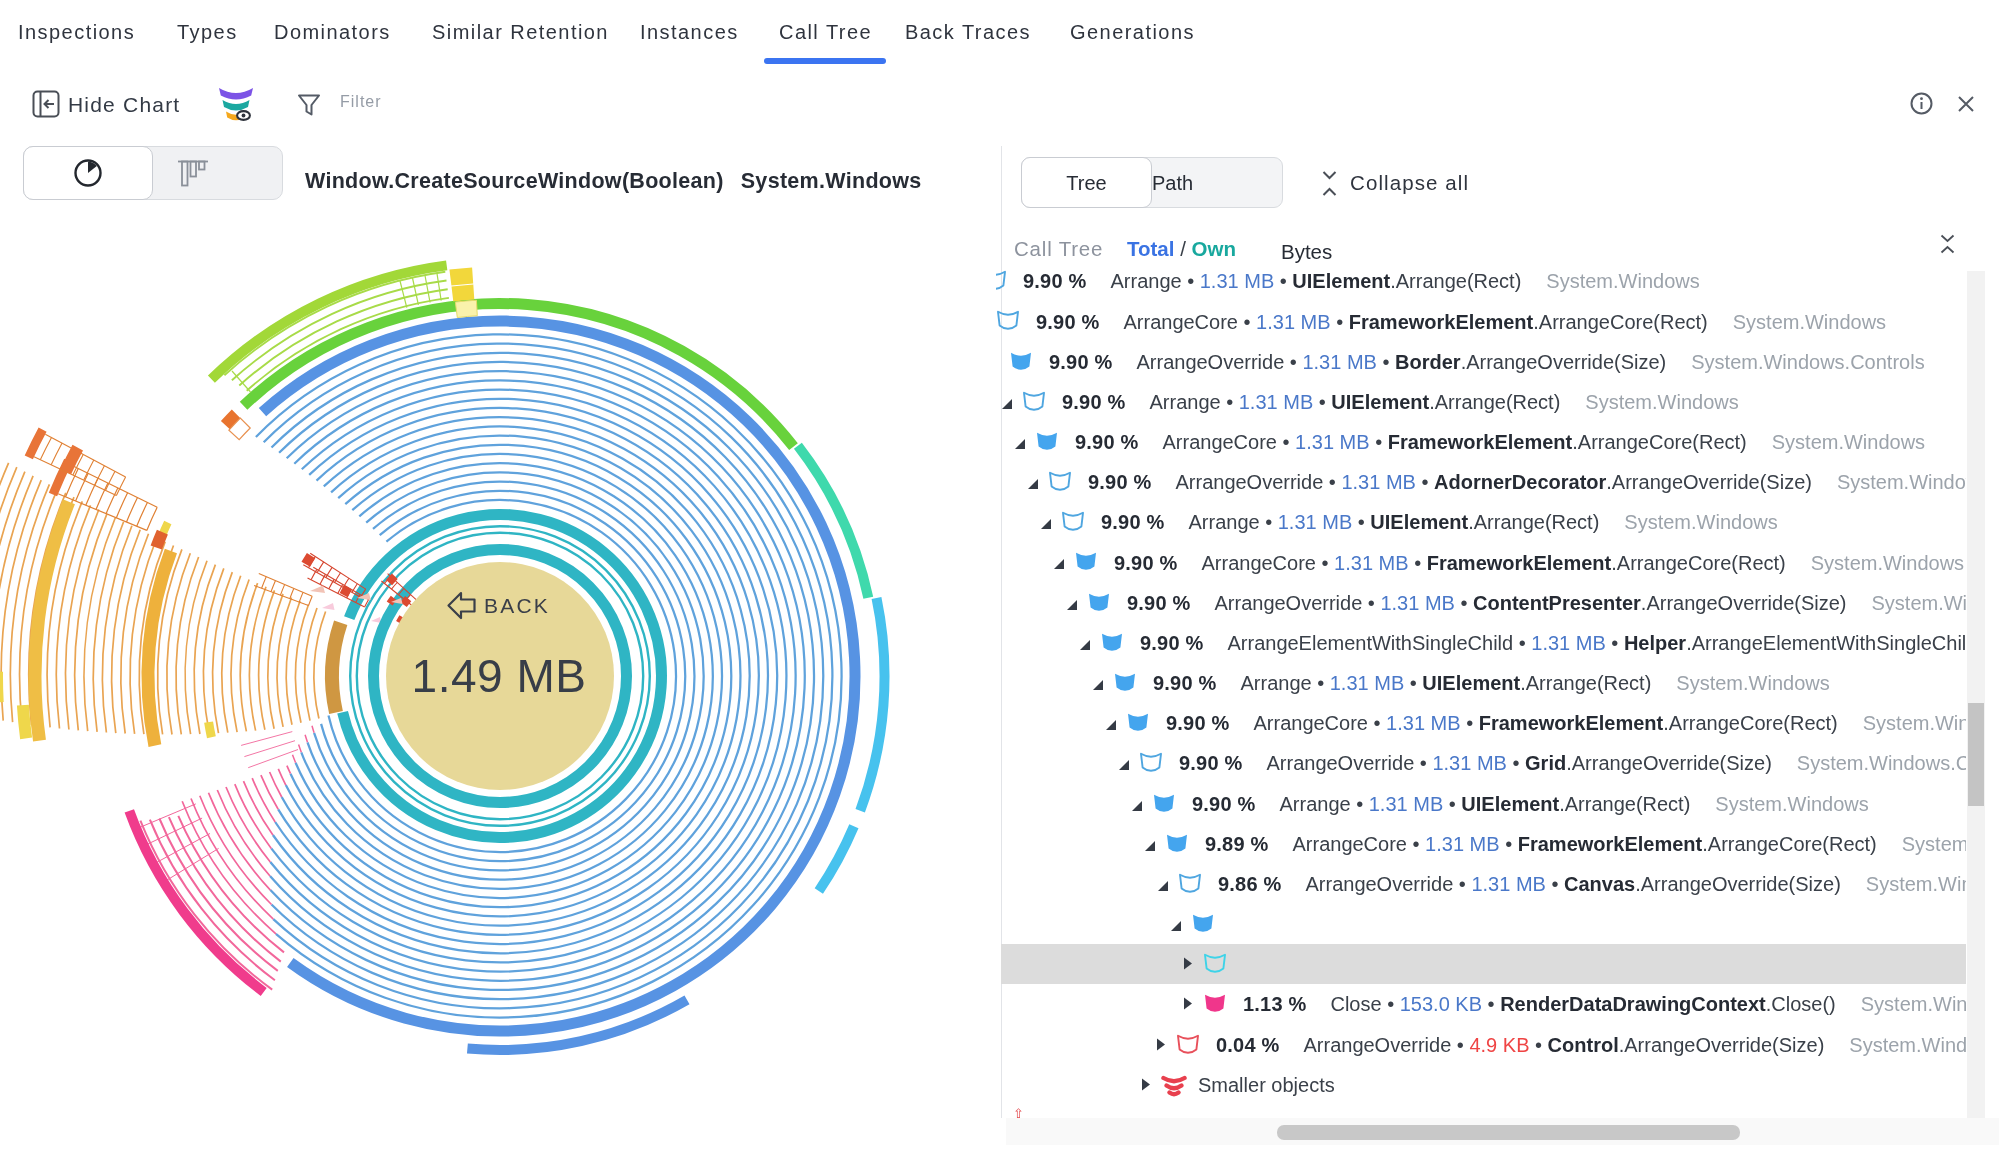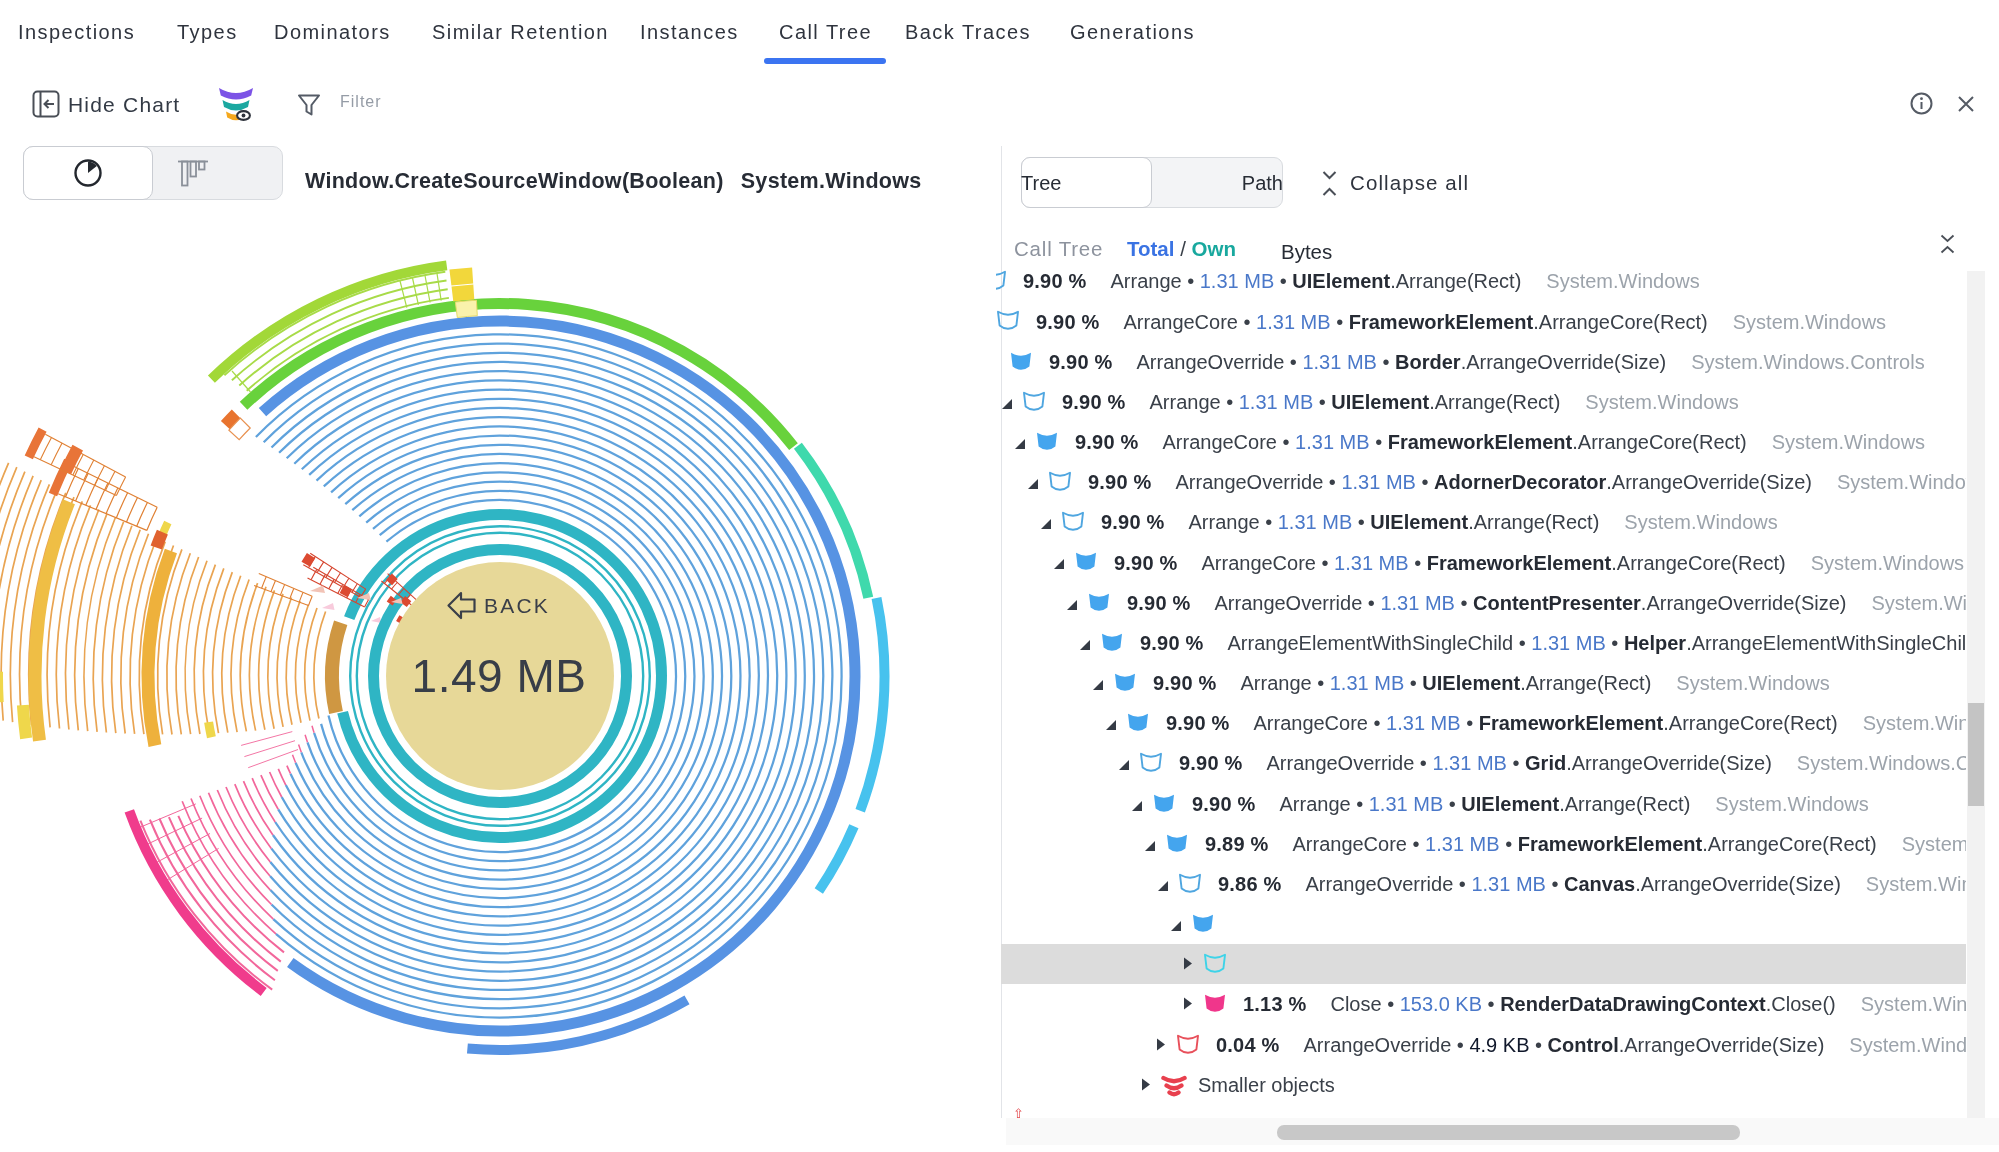--- a/index.html
+++ b/index.html
@@ -257,22 +257,22 @@
 <path d="M391 602 l10 -4 l1.6 6 z" fill="#F2C3B6"></path>
 <circle cx="500.0" cy="676.0" r="114" fill="#E7D898"></circle>
 <path d="M474.5 599.5 L461 599.5 L461 593 L448.5 605.5 L461 618 L461 611.5 L474.5 611.5 Z" fill="none" stroke="#3A3F49" stroke-width="2.2" stroke-linejoin="round"></path>
 <text x="484" y="613" font-size="21" letter-spacing="2.2" fill="#3A3F49">BACK</text>
 <text x="499" y="692" font-size="46" letter-spacing="0.5" fill="#383E48" text-anchor="middle">1.49 MB</text>
   </svg>
 
 <div style="position:absolute;left:1001px;top:146px;width:1px;height:972px;background:#E2E4E8"></div>
 <div style="position:absolute;left:1021px;top:157px;width:262px;height:51px;background:#F3F4F6;border:1px solid #D8DBDF;border-radius:9px"></div>
 <div style="position:absolute;left:1021px;top:157px;width:131px;height:51px;background:#fff;border:1px solid #C9CCD2;border-radius:9px"></div>
-<div style="position:absolute;left:1021px;top:172px;width:131px;font-size:20px;color:#272C35">Tree</div>
-<div style="position:absolute;left:1152px;top:172px;width:131px;text-align:right;font-size:20px;color:#272C35">Path</div>
+<div style="position:absolute;left:1021px;top:172px;width:131px;text-align:center;font-size:20px;color:#272C35">Tree</div>
+<div style="position:absolute;left:1152px;top:172px;width:131px;text-align:left;font-size:20px;color:#272C35">Path</div>
 <svg style="position:absolute;left:1322px;top:170px" width="15" height="27" viewBox="0 0 15 27">
  <path d="M1.5 2 L7.5 8 L13.5 2 M1.5 25 L7.5 19 L13.5 25" fill="none" stroke="#4A4F57" stroke-width="2"></path>
 </svg>
 <div style="position:absolute;left:1350px;top:171px;font-size:20.5px;letter-spacing:1.1px;color:#2F343E">Collapse all</div>
 
 <div style="position:absolute;left:1014px;top:237px;font-size:20.5px;letter-spacing:0.8px;color:#8D939E">Call Tree</div>
 <div style="position:absolute;left:1127px;top:237px;font-size:20.5px"><b style="color:#3A73E3">Total</b> <span style="color:#3A4049">/</span> <b style="color:#18A89E">Own</b></div>
 <div style="position:absolute;left:1281px;top:240px;font-size:20.5px;color:#272C35">Bytes</div>
 <svg style="position:absolute;left:1940px;top:234px" width="15" height="20" viewBox="0 0 15 20">
  <path d="M1.5 1.5 L7.5 7 L13.5 1.5 M1.5 18.5 L7.5 13 L13.5 18.5" fill="none" stroke="#4A4F57" stroke-width="1.8"></path>
@@ -402,21 +402,21 @@
       <svg style="position:absolute;left:1203px;top:993.3600000000001px" width="24" height="22" viewBox="0 0 24 22">
         <path d="M2 1.8 Q12 7.6 22 1.8 L20.4 15.4 Q12 22.2 3.6 15.4 Z" fill="#F0368B"></path>
       </svg>
       <div class="t" style="left:1243px;top:993.4px"><b class="p">1.13 %</b><span class="sp"></span>Close<span class="bu"> • </span><span style="color:#4A78C9">153.0 KB</span><span class="bu"> • </span><b>RenderDataDrawingContext</b>.Close()<span class="ns">System.Windows.Media</span></div>
 <svg style="position:absolute;left:1156px;top:1037.53px" width="10" height="13" viewBox="0 0 10 13">
         <path d="M1 0.5 L9 6.5 L1 12.5 Z" fill="#353B45"></path>
       </svg>
       <svg style="position:absolute;left:1176px;top:1033.53px" width="24" height="22" viewBox="0 0 24 22">
         <path d="M2 1.8 Q12 7.6 22 1.8 L20.4 15.4 Q12 22.2 3.6 15.4 Z" fill="none" stroke="#E8505B" stroke-width="1.9" stroke-linejoin="round"></path>
       </svg>
-      <div class="t" style="left:1216px;top:1033.5px"><b class="p">0.04 %</b><span class="sp"></span>ArrangeOverride<span class="bu"> • </span><span style="color:#0f172a">4.9 KB</span><span class="bu"> • </span><b>Control</b>.ArrangeOverride(Size)<span class="ns">System.Windows.Controls</span></div>
+      <div class="t" style="left:1216px;top:1033.5px"><b class="p">0.04 %</b><span class="sp"></span>ArrangeOverride<span class="bu"> • </span><span style="color:#ef4444">4.9 KB</span><span class="bu"> • </span><b>Control</b>.ArrangeOverride(Size)<span class="ns">System.Windows.Controls</span></div>
 <svg style="position:absolute;left:1141px;top:1077.7px" width="10" height="13" viewBox="0 0 10 13">
         <path d="M1 0.5 L9 6.5 L1 12.5 Z" fill="#353B45"></path>
       </svg>
       <svg style="position:absolute;left:1161px;top:1073.7px" width="26" height="23" viewBox="0 0 26 23">
 <path d="M2.5 4 Q13 10.5 23.5 4" fill="none" stroke="#E8404E" stroke-width="4.4" stroke-linecap="round"></path>
 <path d="M5.5 11.5 Q13 16.8 20.5 11.5" fill="none" stroke="#E8404E" stroke-width="4.4" stroke-linecap="round"></path>
 <path d="M8.5 18.5 Q13 21.8 17.5 18.5" fill="none" stroke="#E8404E" stroke-width="4.4" stroke-linecap="round"></path>
 </svg>
       <div class="t" style="left:1198px;top:1073.7px">Smaller objects</div>
 </div>

